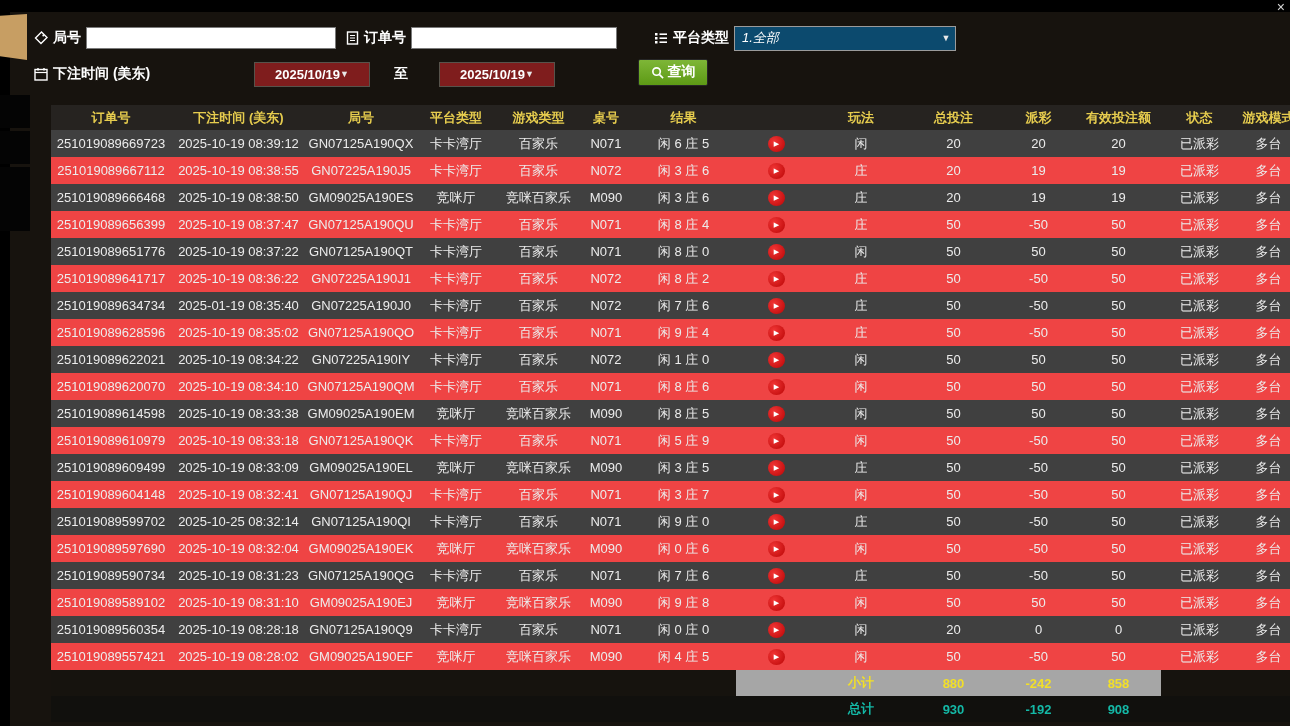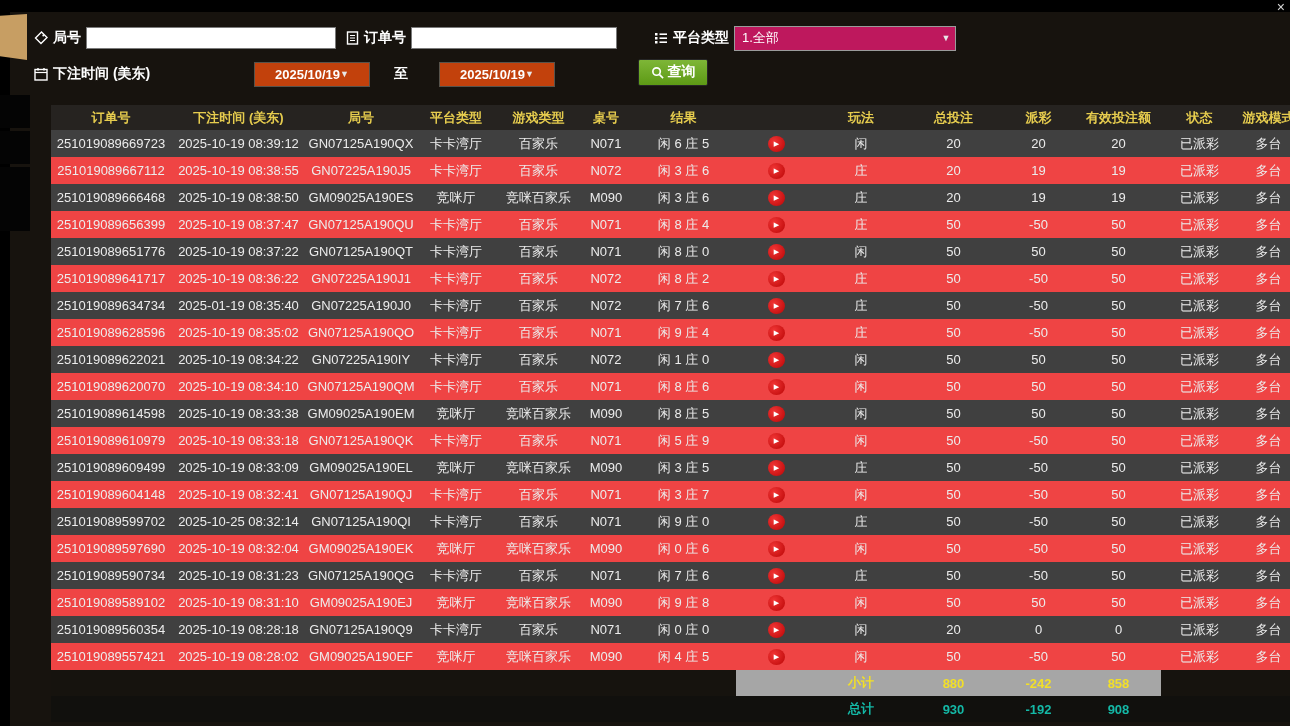--- a/index.html
+++ b/index.html
@@ -42,30 +42,30 @@
   .g-order    { left: 320px; top: 13px; }
   .g-platform { left: 628px; top: 13px; }
   .g-time     { left: 8px;   top: 49px; }
   .g-datefrom { left: 228px; top: 49px; }
   .g-to       { left: 368px; top: 49px; }
   .g-dateto   { left: 413px; top: 49px; }
   .g-search   { left: 612px; top: 47px; }
 
   .select {
     display: flex; align-items: center; justify-content: space-between;
-    background: #be185d; border: 1px solid #9b9b9b;
-    color: #fff; font-size: 13px; cursor: pointer; box-sizing: border-box;
+    background: #0c4a6e; border: 1px solid #9b9b9b;
+    color: #fff; font-size: 13px; cursor: pointer; box-sizing: border-box; font-style: italic;
   }
   .platform-select { width: 222px; height: 25px; padding-left: 7px; }
   .platform-select .sel-arrow { width: 18px; text-align: center; font-size: 9px; color: #e8e8e8; }
 
   .date-select {
     display: flex; align-items: center; justify-content: center; 
     width: 116px; height: 25px;
-    background: #c2410c; border: 1px solid #57534b;
+    background: #7f1d1d; border: 1px solid #57534b;
     color: #fff; font-size: 13px; font-weight: bold; cursor: pointer; box-sizing: border-box;
   }
   .date-select .sel-arrow { font-size: 9px; color: #e8e8e8; }
 
   .search-btn {
     display: flex; align-items: center; justify-content: center; gap: 4px;
     width: 70px; height: 27px;
     background: linear-gradient(#7eb637, #5d9a15);
     border: 1px solid #262626; border-radius: 2px;
     color: #fff; font-size: 14px; font-weight: bold; cursor: pointer;

